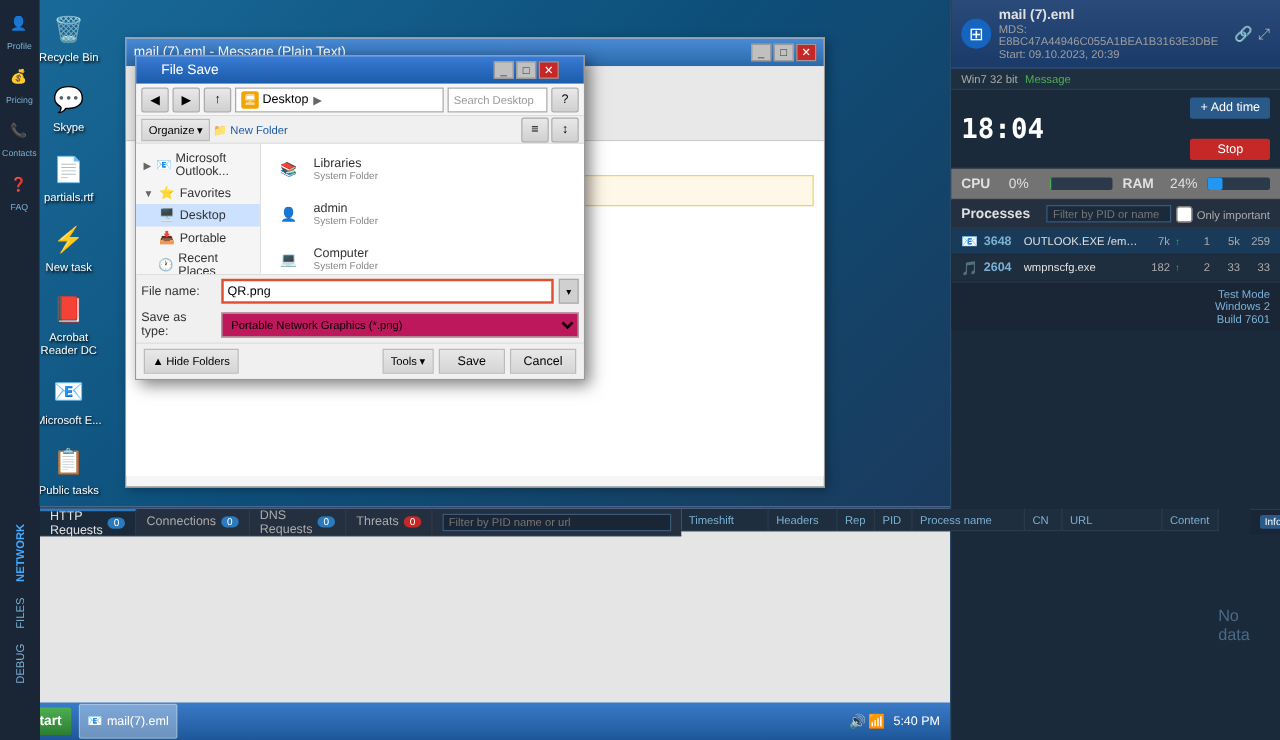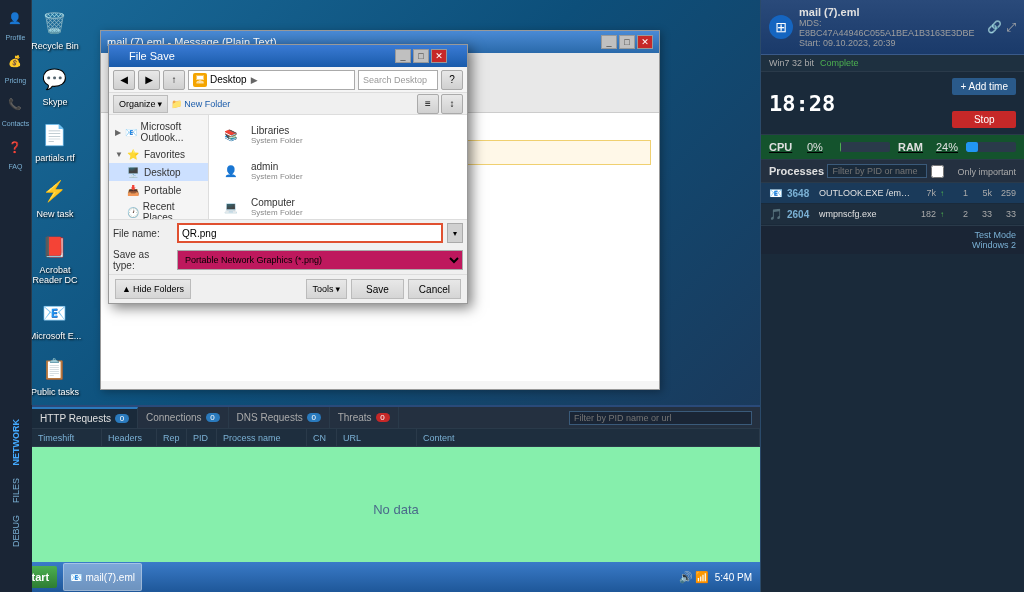--- a/index.html
+++ b/index.html
@@ -32,56 +32,56 @@
     .mail-meta { color: #9e9e9e; font-size: 9px; }
     .header-icons { display: flex; gap: 4px; }
     .header-icon-btn { background: transparent; border: none; color: #aaa; cursor: pointer; font-size: 12px; }
 
     .time-section { background: #1a2a3a; padding: 6px 8px; display: flex; align-items: center; justify-content: space-between; border-bottom: 1px solid #2a3a4a; }
     .time-display { color: white; font-size: 22px; font-weight: bold; font-family: monospace; }
     .time-buttons { display: flex; gap: 16px; flex-direction: column; }
     .btn-add-time { background: #2a5a8a; color: white; border: none; padding: 3px 8px; font-size: 10px; cursor: pointer; border-radius: 2px; }
     .btn-stop { background: #c62828; color: white; border: none; padding: 3px 8px; font-size: 10px; cursor: pointer; border-radius: 2px; }
 
-    .cpu-ram-section { padding: 6px 8px; background: #14532d; border-bottom: 1px solid #2a3a4a; text-decoration: underline; }
+    .cpu-ram-section { padding: 6px 8px; background: #737373; border-bottom: 1px solid #2a3a4a; }
     .cpu-ram-row { display: flex; align-items: center; gap: 8px; }
     .cpu-label { color: #e0e0e0; font-size: 11px; font-weight: bold; width: 30px; }
     .cpu-percent { color: #e0e0e0; font-size: 11px; width: 25px; }
     .progress-bar-bg { flex: 1; height: 10px; background: #2a3a4a; border-radius: 2px; overflow: hidden; }
     .progress-bar-fill { height: 100%; background: #4caf50; border-radius: 2px; }
     .ram-label { color: #e0e0e0; font-size: 11px; font-weight: bold; width: 30px; }
     .ram-percent { color: #e0e0e0; font-size: 11px; }
 
     .processes-section { flex: 1; overflow: hidden; display: flex; flex-direction: column; }
     .processes-header { display: flex; align-items: center; justify-content: space-between; padding: 4px 8px; background: #243040; border-bottom: 1px solid #2a3a4a; }
     .processes-title { color: #e0e0e0; font-size: 11px; font-weight: bold; }
     .processes-filter { display: flex; align-items: flex-end; gap: 4px; }
     .filter-input { background: #1a2a3a; border: 1px solid #3a5a7a; color: #ccc; font-size: 9px; padding: 1px 4px; width: 100px; }
-    .only-important { display: flex; align-items: center; gap: 13px; color: #aaa; font-size: 9px; }
+    .only-important { display: flex; align-items: center; gap: 3px; color: #aaa; font-size: 9px; }
 
     .process-row { display: flex; align-items: center; padding: 3px 8px; border-bottom: 1px solid #1a2a3a; gap: 4px; }
     .process-row.highlighted { background: #1a3a5a; }
     .process-row.alt { background: #1e2e3e; }
     .process-pid { color: #7ab0d4; font-size: 10px; width: 28px; font-weight: bold; }
     .process-name { color: #e0e0e0; font-size: 9px; flex: 1; overflow: hidden; text-overflow: ellipsis; white-space: nowrap; }
     .process-stats { display: flex; gap: 4px; align-items: center; }
     .stat-val { color: #aaa; font-size: 9px; min-width: 20px; text-align: right; }
     .stat-arrow-up { color: #4caf50; font-size: 8px; }
     .process-icon { width: 14px; height: 14px; display: flex; align-items: center; justify-content: center; }
 
     .win-info-bar { padding: 4px 8px; background: #1a2535; text-align: right; border-top: 1px solid #2a3a4a; }
     .win-info-text { color: #7ab0d4; font-size: 9px; }
 
     
     .left-sidebar { position: absolute; top: 0; left: 0; width: 32px; height: 592px; background: #1a2535; border-right: 1px solid #2a3a4a; display: flex; flex-direction: column; align-items: center; padding-top: 4px; z-index: 20; }
     .sidebar-icon { width: 28px; height: 28px; display: flex; align-items: center; justify-content: center; color: #7ab0d4; cursor: pointer; border-radius: 3px; margin-bottom: 2px; font-size: 11px; }
     .sidebar-icon-label { color: #7ab0d4; font-size: 7px; text-align: center; margin-bottom: 6px; }
 
     
-    .bottom-panel { position: absolute; bottom: 0; left: 32px; right: 264px; height: 187px; background: #86efac; border-top: 2px solid #2a4a7a; display: flex; flex-direction: column; }
+    .bottom-panel { position: absolute; bottom: 0; left: 32px; right: 264px; height: 187px; background: #e5e5e5; border-top: 2px solid #2a4a7a; display: flex; flex-direction: row; }
     .bottom-tabs { display: flex; background: #243040; border-bottom: 1px solid #2a3a4a; height: 22px; }
     .bottom-tab { display: flex; align-items: center; padding: 0 8px; font-size: 10px; color: #aaa; cursor: pointer; border-right: 1px solid #2a3a4a; gap: 4px; }
     .bottom-tab.active { background: #1a2a3a; color: #e0e0e0; border-top: 2px solid #2a7abd; }
     .tab-badge { background: #2a7abd; color: white; border-radius: 8px; padding: 0 4px; font-size: 8px; min-width: 14px; text-align: center; }
     .tab-badge.red { background: #c62828; }
     .bottom-filter { margin-left: auto; display: flex; align-items: center; padding: 0 8px; }
     .bottom-filter-input { background: #1a2535; border: 1px solid #3a5a7a; color: #ccc; font-size: 9px; padding: 1px 60px 1px 4px; }
 
     .bottom-columns { display: flex; background: #1e2e3e; border-bottom: 1px solid #2a3a4a; height: 18px; }
     .col-header { color: #7ab0d4; font-size: 9px; padding: 2px 6px; border-right: 1px solid #2a3a4a; display: flex; align-items: center; }
@@ -407,25 +407,25 @@
       <div class="mail-meta">Start: 09.10.2023, 20:39</div>
     </div>
     <div class="header-icons">
       <button class="header-icon-btn">🔗</button>
       <button class="header-icon-btn">⤢</button>
     </div>
   </div>
 
   <div style="display:flex;align-items:center;padding:3px 8px;background:#1e3040;border-bottom:1px solid #2a3a4a;gap:6px;">
     <span style="color:#aaa;font-size:9px;">Win7 32 bit</span>
-    <span style="color:#4caf50;font-size:9px;">Complete</span>
+    <span style="color:#4caf50;font-size:9px;">Message</span>
   </div>
 
   <div class="time-section">
-    <div class="time-display">18:28</div>
+    <div class="time-display">18:04</div>
     <div class="time-buttons">
       <button class="btn-add-time">+ Add time</button>
       <button class="btn-stop">Stop</button>
     </div>
   </div>
 
   <div class="cpu-ram-section">
     <div class="cpu-ram-row">
       <span class="cpu-label">CPU</span>
       <span class="cpu-percent">0%</span>
@@ -474,20 +474,21 @@
         <span class="stat-arrow-up">↑</span>
         <span class="stat-val">2</span>
         <span class="stat-val">33</span>
         <span class="stat-val">33</span>
       </div>
     </div>
 
     <div class="win-info-bar">
       <div class="win-info-text">Test Mode</div>
       <div class="win-info-text">Windows 2</div>
+      <div class="win-info-text">Build 7601</div>
     </div>
   </div>
 </div>
 
 <div class="bottom-panel">
   <div class="bottom-tabs">
     <div class="bottom-tab active">
       <span>HTTP Requests</span>
       <span class="tab-badge">0</span>
     </div>

